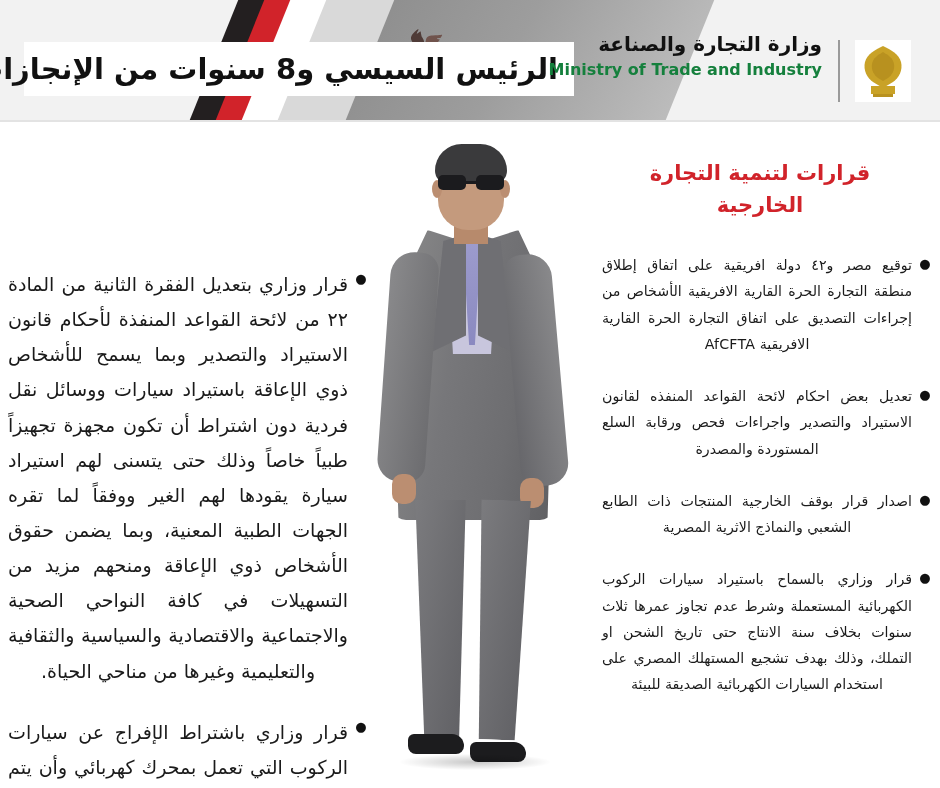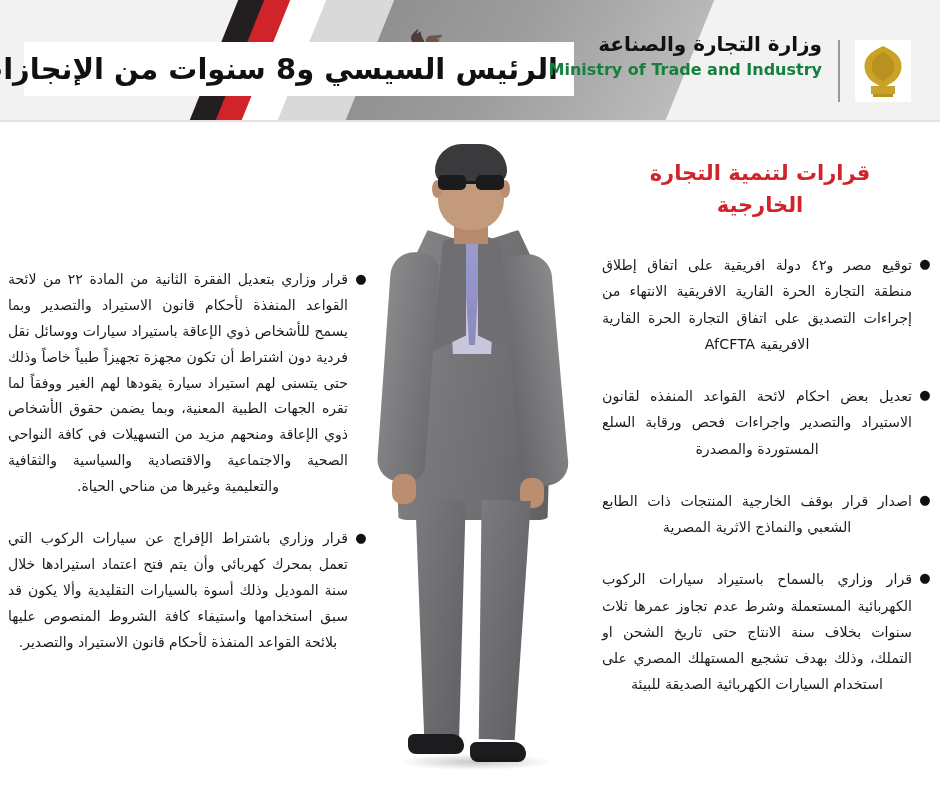--- a/index.html
+++ b/index.html
@@ -210,21 +210,21 @@
   .bullet-text {
     flex: 1 1 auto;
     font-size: 14.2px;
     line-height: 1.85;
     color: #1a1a1a;
     text-align: justify;
     text-align-last: center;
     letter-spacing: 0.2px;
     direction: rtl;
   }
-  .col-left .bullet-text { font-size: 14px; }
+  .col-left .bullet-text { font-size: 19px; }
 
   
   .photo {
     position: absolute;
     top: 122px;
     left: 50%;
     transform: translateX(-50%);
     width: 300px;
     height: 640px;
     pointer-events: none;
@@ -392,21 +392,21 @@
     <div class="header-rule"></div>
   </div>
 
   <div class="body-area">
 
     <div class="section-heading">قرارات لتنمية التجارة الخارجية</div>
 
     <div class="col col-right">
       <div class="bullet-item">
         <span class="bullet-dot">●</span>
-        <span class="bullet-text">توقيع مصر و٤٢ دولة افريقية على اتفاق إطلاق منطقة التجارة الحرة القارية الافريقية الانتهاء من إجراءات التصديق على اتفاق التجارة الحرة القارية الافريقية AfCFTA</span>
+        <span class="bullet-text">توقيع مصر و٤٢ دولة افريقية على اتفاق إطلاق منطقة التجارة الحرة القارية الافريقية الأشخاص من إجراءات التصديق على اتفاق التجارة الحرة القارية الافريقية AfCFTA</span>
       </div>
       <div class="bullet-item">
         <span class="bullet-dot">●</span>
         <span class="bullet-text">تعديل بعض احكام لائحة القواعد المنفذه لقانون الاستيراد والتصدير واجراءات فحص ورقابة السلع المستوردة والمصدرة</span>
       </div>
       <div class="bullet-item">
         <span class="bullet-dot">●</span>
         <span class="bullet-text">اصدار قرار بوقف الخارجية المنتجات ذات الطابع الشعبي والنماذج الاثرية المصرية</span>
       </div>
       <div class="bullet-item">

